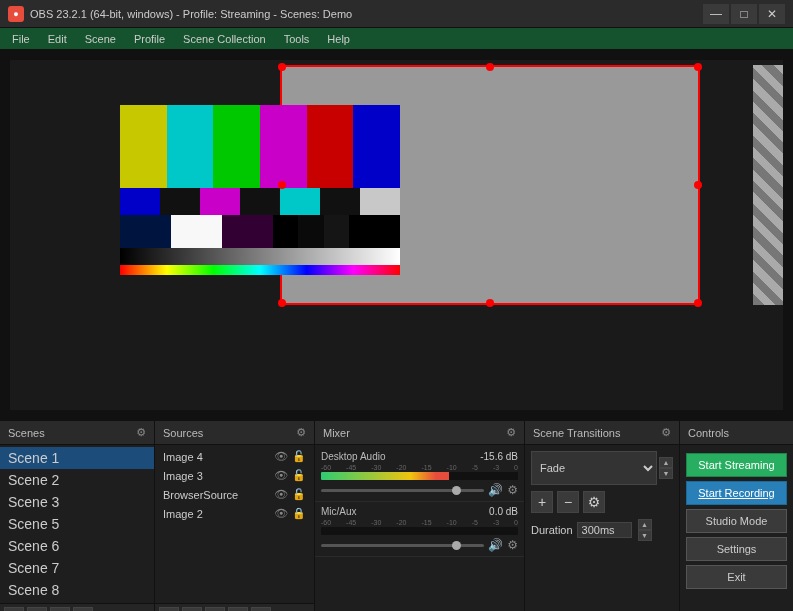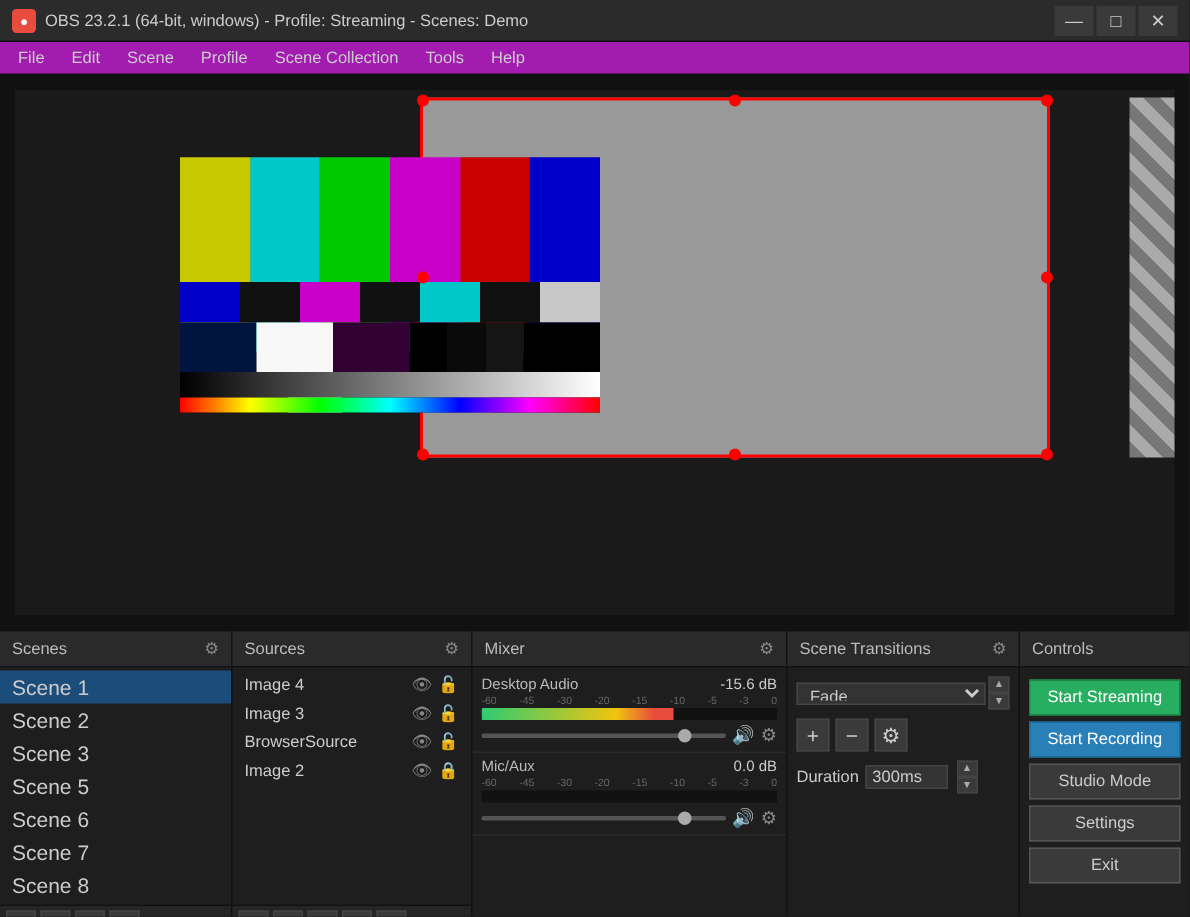--- a/index.html
+++ b/index.html
@@ -47,21 +47,21 @@
       border: none;
       color: #ccc;
       font-size: 12px;
       cursor: pointer;
       display: flex; align-items: center; justify-content: center;
     }
 
     
     #menubar {
       height: 22px;
-      background: #a21caf;
+      background: #14532d;
       display: flex;
       align-items: center;
       padding: 0 4px;
       border-bottom: 1px solid #111;
       gap: 2px;
     }
     .menu-item {
       padding: 2px 8px;
       cursor: pointer;
       border-radius: 2px;
@@ -282,21 +282,21 @@
       align-items: center;
       margin-bottom: 6px;
     }
     .transition-select {
       flex: 1;
       background: #333;
       border: 1px solid #444;
       color: #ccc;
       padding: 2px 4px;
       font-size: 11px;
-      height: 15px;
+      height: 34px;
     }
     .spinner-arrows {
       display: flex;
       flex-direction: column;
       margin-left: 2px;
     }
     .spinner-arrow {
       width: 14px; height: 11px;
       background: #3a3a3a;
       border: 1px solid #444;
@@ -357,21 +357,21 @@
       border: 1px solid #555;
       color: #ccc;
       cursor: pointer;
       font-size: 11px;
       text-align: center;
       display: flex;
       align-items: center;
       justify-content: center;
     }
     .ctrl-btn.stream { background: #27ae60; border-color: #1e8449; color: white; }
-    .ctrl-btn.record { background: #2980b9; border-color: #1a6a9a; color: white; }
+    .ctrl-btn.record { background: #2980b9; border-color: #1a6a9a; color: white; text-decoration: underline; }
 
     
     .panel-toolbar {
       height: 26px;
       background: #252525;
       display: flex;
       align-items: center;
       padding: 0 4px;
       gap: 3px;
       border-top: 1px solid #111;

